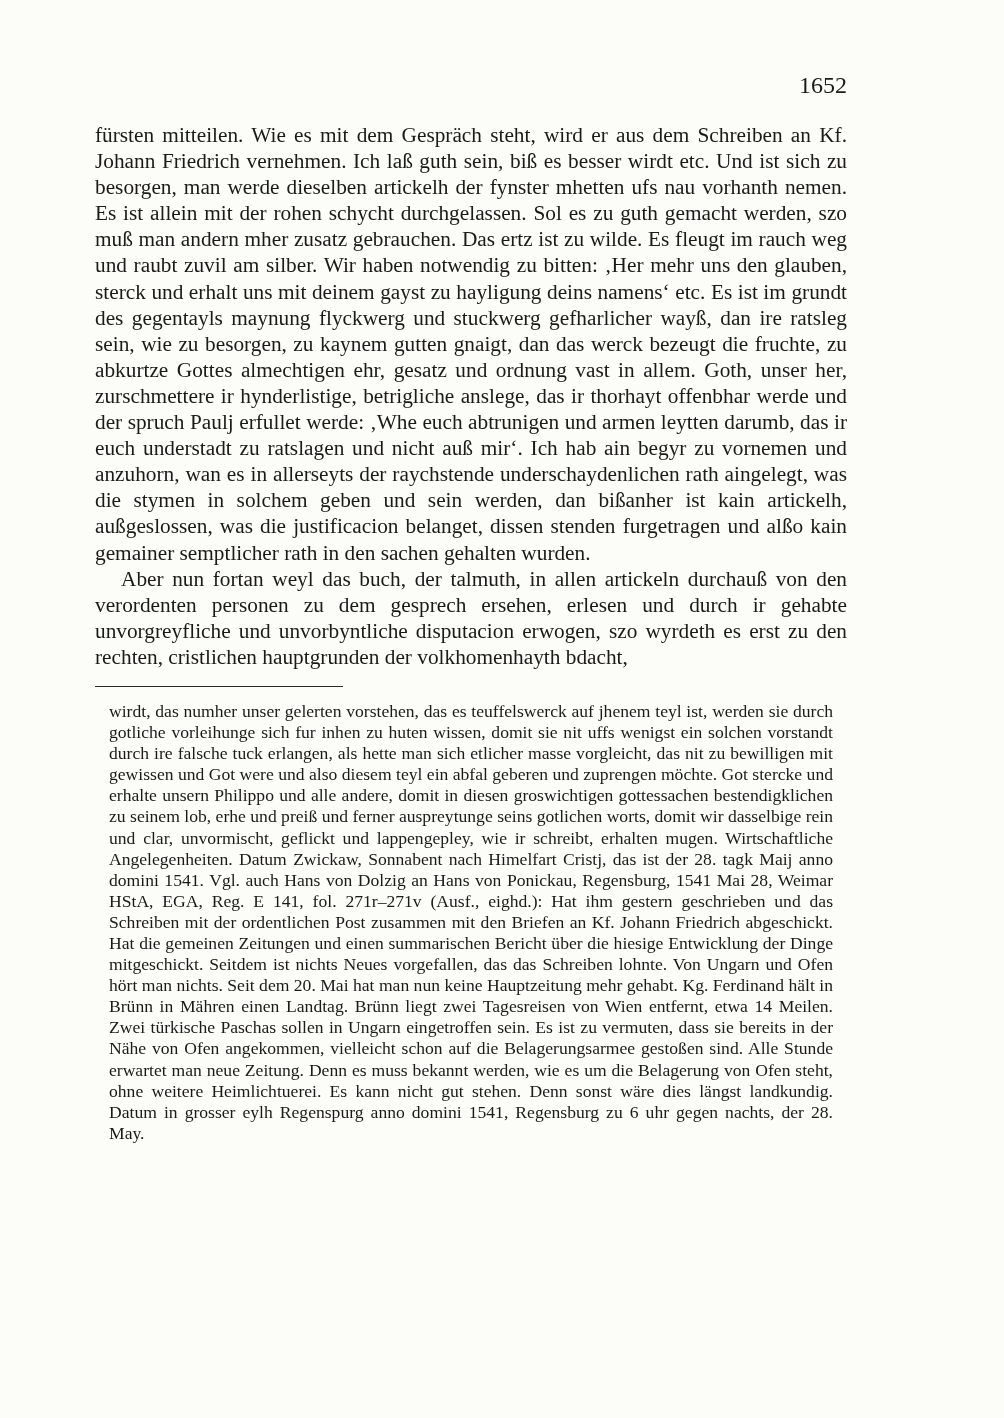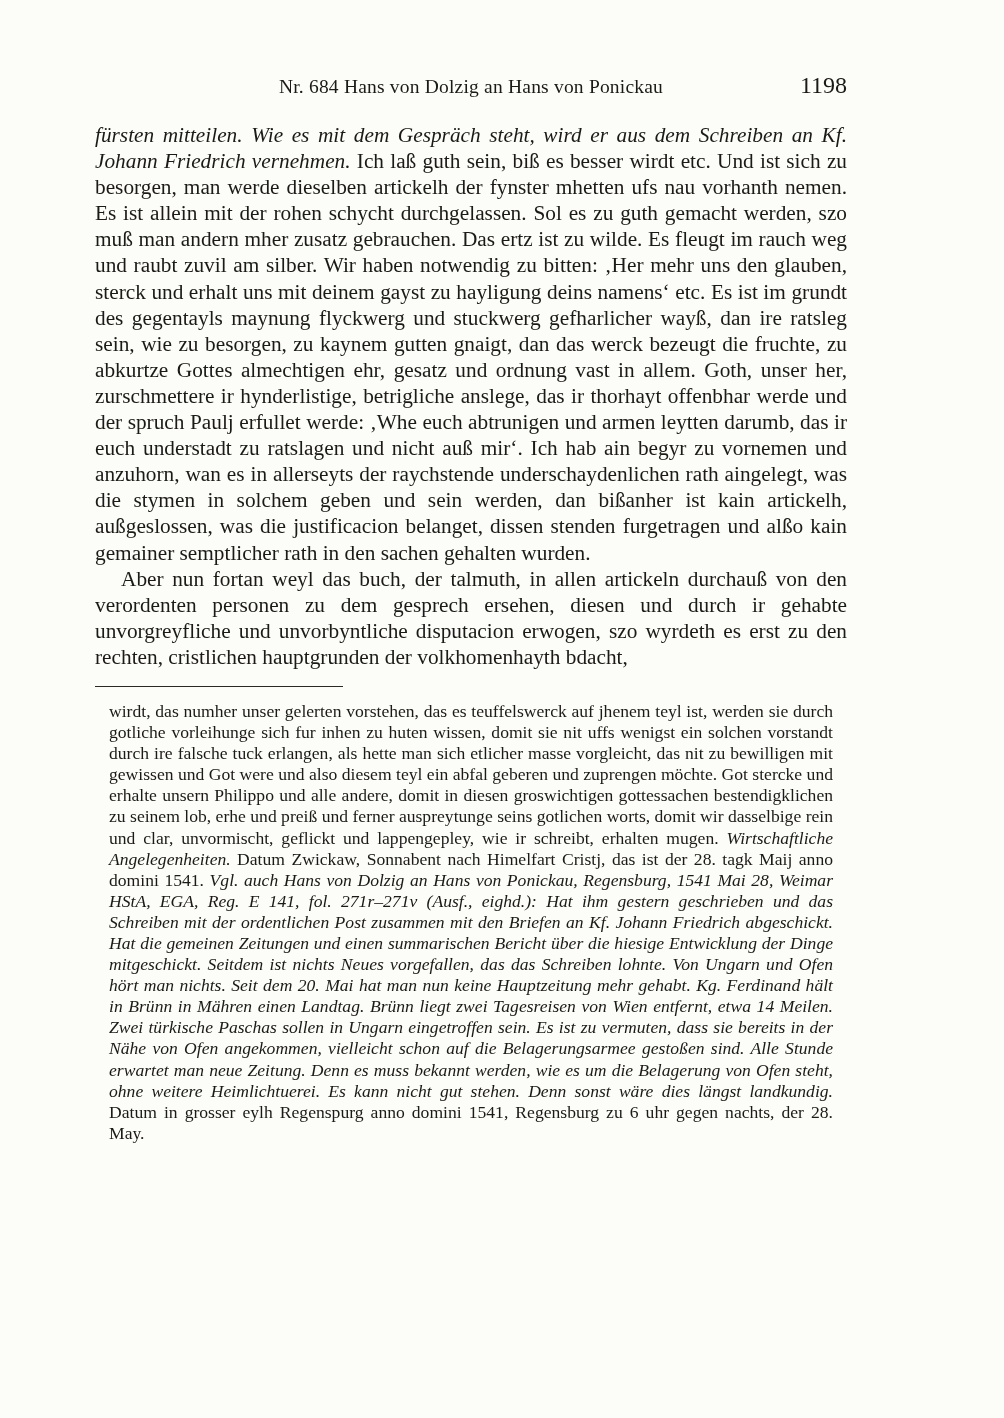--- a/index.html
+++ b/index.html
@@ -35,48 +35,47 @@
     top: -4px;
     font-size: 24px;
   }
   .body-text {
     font-size: 21.3px;
     line-height: 26.1px;
     text-align: justify;
   }
   .para { margin: 0; }
   .para.indent { text-indent: 26px; }
-  .it { font-style: italic; }
+  .it { }
   .rm { font-style: normal; }
   .fn-rule {
     width: 248px;
     height: 0;
     border-top: 1.6px solid #2a2923;
     margin: 16px 0 10px 0;
   }
   .footnote {
     font-size: 17.6px;
     line-height: 21.1px;
     text-align: justify;
   }
   .fn-para { margin: 14px; }
 </style>
 </head>
 <body>
 
 <div class="sheet">
 
   <header class="running-header">
-    <span class="header-title">Nr. 684 Hans von Dolzig an Hans von Ponickau</span>
-    <span class="page-number">1198</span>
+    <span class="page-number">1652</span>
   </header>
 
   <main class="body-text">
     <p class="para"><span class="it">fürsten mitteilen. Wie es mit dem Gespräch steht, wird er aus dem Schreiben an Kf. Johann Friedrich vernehmen. </span><span class="rm">Ich laß guth sein, biß es besser wirdt etc. Und ist sich zu besorgen, man werde dieselben artickelh der fynster mhetten ufs nau vorhanth nemen. Es ist allein mit der rohen schycht durchgelassen. Sol es zu guth gemacht werden, szo muß man andern mher zusatz gebrauchen. Das ertz ist zu wilde. Es fleugt im rauch weg und raubt zuvil am silber. Wir haben notwendig zu bitten: ‚Her mehr uns den glauben, sterck und erhalt uns mit deinem gayst zu hayligung deins namens‘ etc. Es ist im grundt des gegentayls maynung flyckwerg und stuckwerg gefharlicher wayß, dan ire ratsleg sein, wie zu besorgen, zu kaynem gutten gnaigt, dan das werck bezeugt die fruchte, zu abkurtze Gottes almechtigen ehr, gesatz und ordnung vast in allem. Goth, unser her, zurschmettere ir hynderlistige, betrigliche anslege, das ir thorhayt offenbhar werde und der spruch Paulj erfullet werde: ‚Whe euch abtrunigen und armen leytten darumb, das ir euch understadt zu ratslagen und nicht auß mir‘. Ich hab ain begyr zu vornemen und anzuhorn, wan es in allerseyts der raychstende underschaydenlichen rath aingelegt, was die stymen in solchem geben und sein werden, dan bißanher ist kain artickelh, außgeslossen, was die justificacion belanget, dissen stenden furgetragen und alßo kain gemainer semptlicher rath in den sachen gehalten wurden.</span></p>
-    <p class="para indent"><span class="rm">Aber nun fortan weyl das buch, der talmuth, in allen artickeln durchauß von den verordenten personen zu dem gesprech ersehen, diesen und durch ir gehabte unvorgreyfliche und unvorbyntliche disputacion erwogen, szo wyrdeth es erst zu den rechten, cristlichen hauptgrunden der volkhomenhayth bdacht,</span></p>
+    <p class="para indent"><span class="rm">Aber nun fortan weyl das buch, der talmuth, in allen artickeln durchauß von den verordenten personen zu dem gesprech ersehen, erlesen und durch ir gehabte unvorgreyfliche und unvorbyntliche disputacion erwogen, szo wyrdeth es erst zu den rechten, cristlichen hauptgrunden der volkhomenhayth bdacht,</span></p>
   </main>
 
   <div class="fn-rule"></div>
 
   <section class="footnote">
     <p class="fn-para"><span class="rm">wirdt, das numher unser gelerten vorstehen, das es teuffelswerck auf jhenem teyl ist, werden sie durch gotliche vorleihunge sich fur inhen zu huten wissen, domit sie nit uffs wenigst ein solchen vorstandt durch ire falsche tuck erlangen, als hette man sich etlicher masse vorgleicht, das nit zu bewilligen mit gewissen und Got were und also diesem teyl ein abfal geberen und zuprengen möchte. Got stercke und erhalte unsern Philippo und alle andere, domit in diesen groswichtigen gottessachen bestendigklichen zu seinem lob, erhe und preiß und ferner auspreytunge seins gotlichen worts, domit wir dasselbige rein und clar, unvormischt, geflickt und lappengepley, wie ir schreibt, erhalten mugen. </span><span class="it">Wirtschaftliche Angelegenheiten. </span><span class="rm">Datum Zwickaw, Sonnabent nach Himelfart Cristj, das ist der 28. tagk Maij anno domini 1541. </span><span class="it">Vgl. auch Hans von Dolzig an Hans von Ponickau, Regensburg, 1541 Mai 28, Weimar HStA, EGA, Reg. E 141, fol. 271r–271v (Ausf., eighd.): Hat ihm gestern geschrieben und das Schreiben mit der ordentlichen Post zusammen mit den Briefen an Kf. Johann Friedrich abgeschickt. Hat die gemeinen Zeitungen und einen summarischen Bericht über die hiesige Entwicklung der Dinge mitgeschickt. Seitdem ist nichts Neues vorgefallen, das das Schreiben lohnte. Von Ungarn und Ofen hört man nichts. Seit dem 20. Mai hat man nun keine Hauptzeitung mehr gehabt. Kg. Ferdinand hält in Brünn in Mähren einen Landtag. Brünn liegt zwei Tagesreisen von Wien entfernt, etwa 14 Meilen. Zwei türkische Paschas sollen in Ungarn eingetroffen sein. Es ist zu vermuten, dass sie bereits in der Nähe von Ofen angekommen, vielleicht schon auf die Belagerungsarmee gestoßen sind. Alle Stunde erwartet man neue Zeitung. Denn es muss bekannt werden, wie es um die Belagerung von Ofen steht, ohne weitere Heimlichtuerei. Es kann nicht gut stehen. Denn sonst wäre dies längst landkundig. </span><span class="rm">Datum in grosser eylh Regenspurg anno domini 1541, Regensburg zu 6 uhr gegen nachts, der 28. May.</span></p>
   </section>
 
 </div>
 

